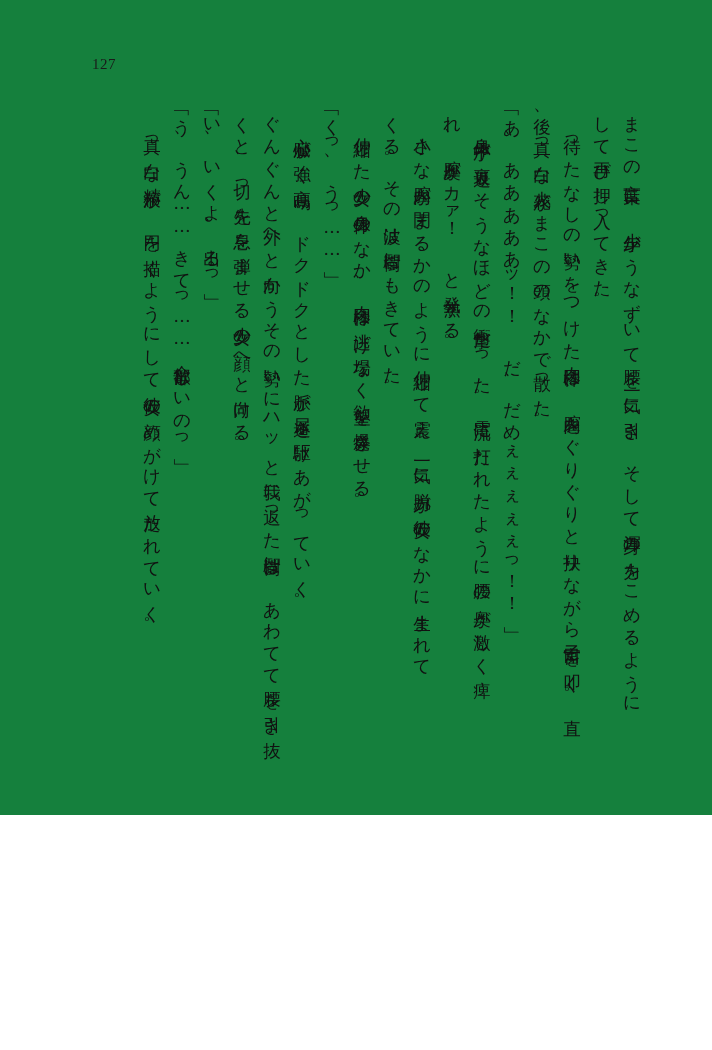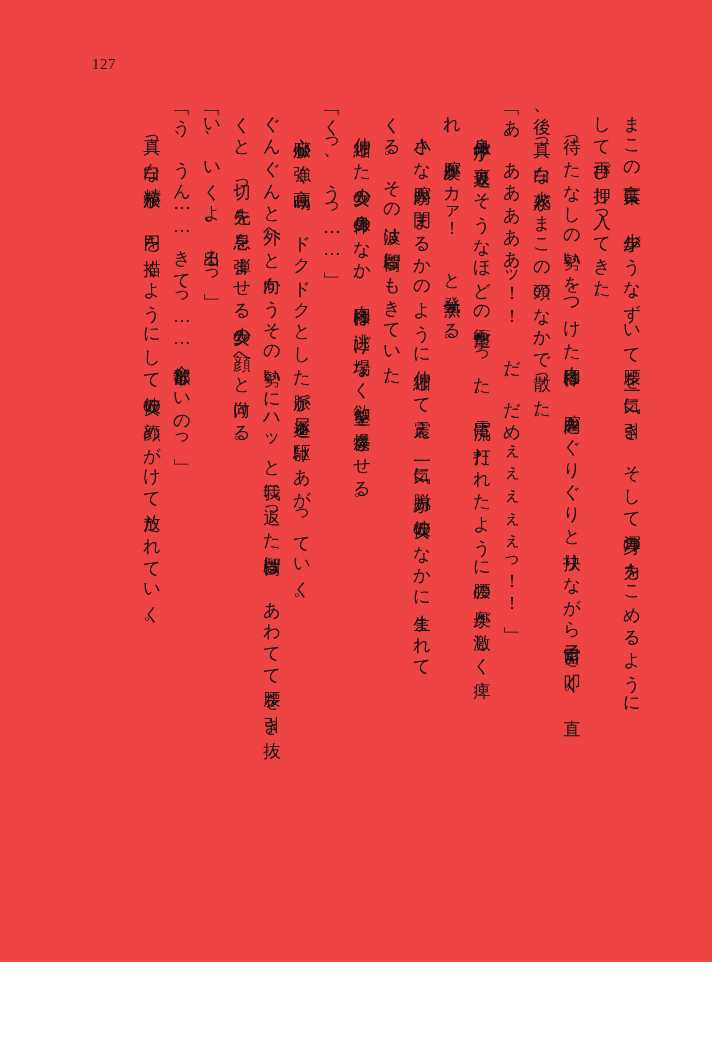--- a/index.html
+++ b/index.html
@@ -6,22 +6,22 @@
     margin: 0;
     padding: 0;
     background: #ffffff;
   }
   body {
     font-family: "Liberation Serif", serif;
   }
   .page {
     position: relative;
     width: 712px;
-    height: 962px;
-    background: #ef4444;
+    height: 815px;
+    background: #15803d;
     overflow: hidden;
   }
   .page-number {
     position: absolute;
     top: 56px;
     left: 92px;
     font-family: "Liberation Serif", serif;
     font-size: 15px;
     color: #1a1a1a;
     letter-spacing: 0.5px;

